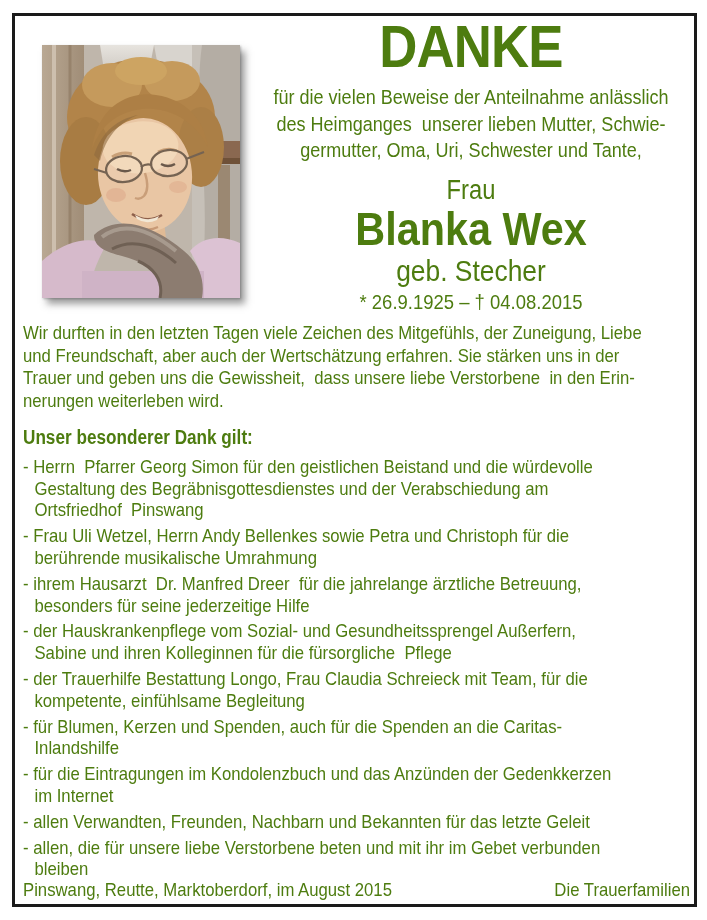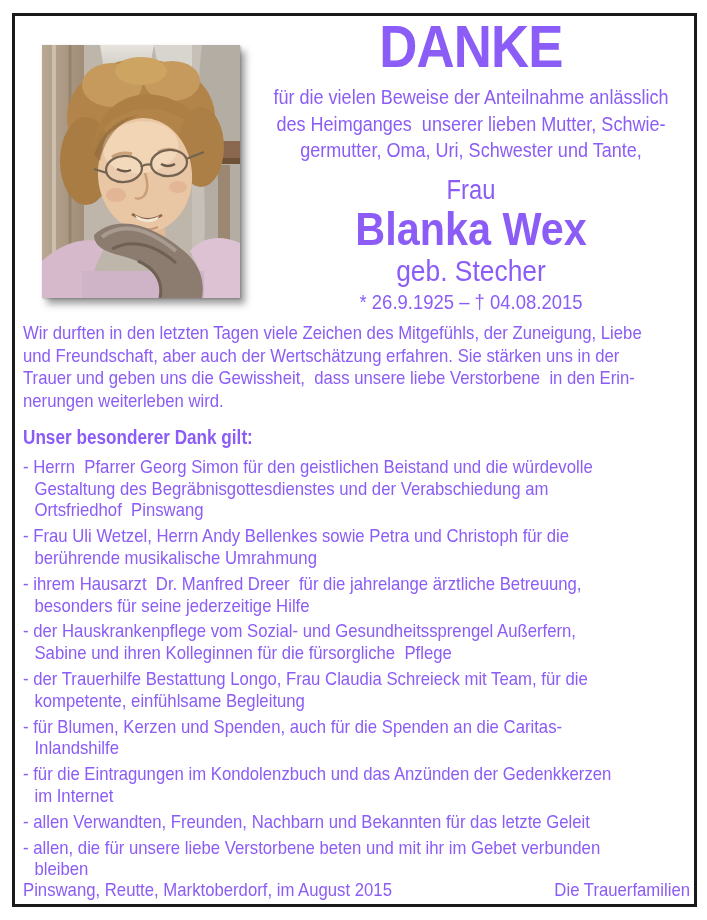--- a/index.html
+++ b/index.html
@@ -1,18 +1,18 @@
 <!DOCTYPE html>
 <html><head>
 <meta charset="utf-8">
 <style>
   html,body { margin:0; padding:0; background:#ffffff; }
   .page {
     position:relative; width:707px; height:920px; background:#ffffff;
-    font-family:"Liberation Sans", sans-serif; color:#8b5cf6; overflow:hidden;
+    font-family:"Liberation Sans", sans-serif; color:#4d7c0f; overflow:hidden;
   }
   .frame {
     position:absolute; left:12px; top:13px; width:685px; height:894px;
     border:3px solid #1a1a1a; box-sizing:border-box; background:#ffffff;
   }
   .photo {
     position:absolute; left:42px; top:45px; width:198px; height:253px;
     box-shadow:5px 6px 7px rgba(60,60,60,.5), 1px 1px 2px rgba(80,80,80,.35);
     overflow:hidden; background:#c0b7ac;
   }

